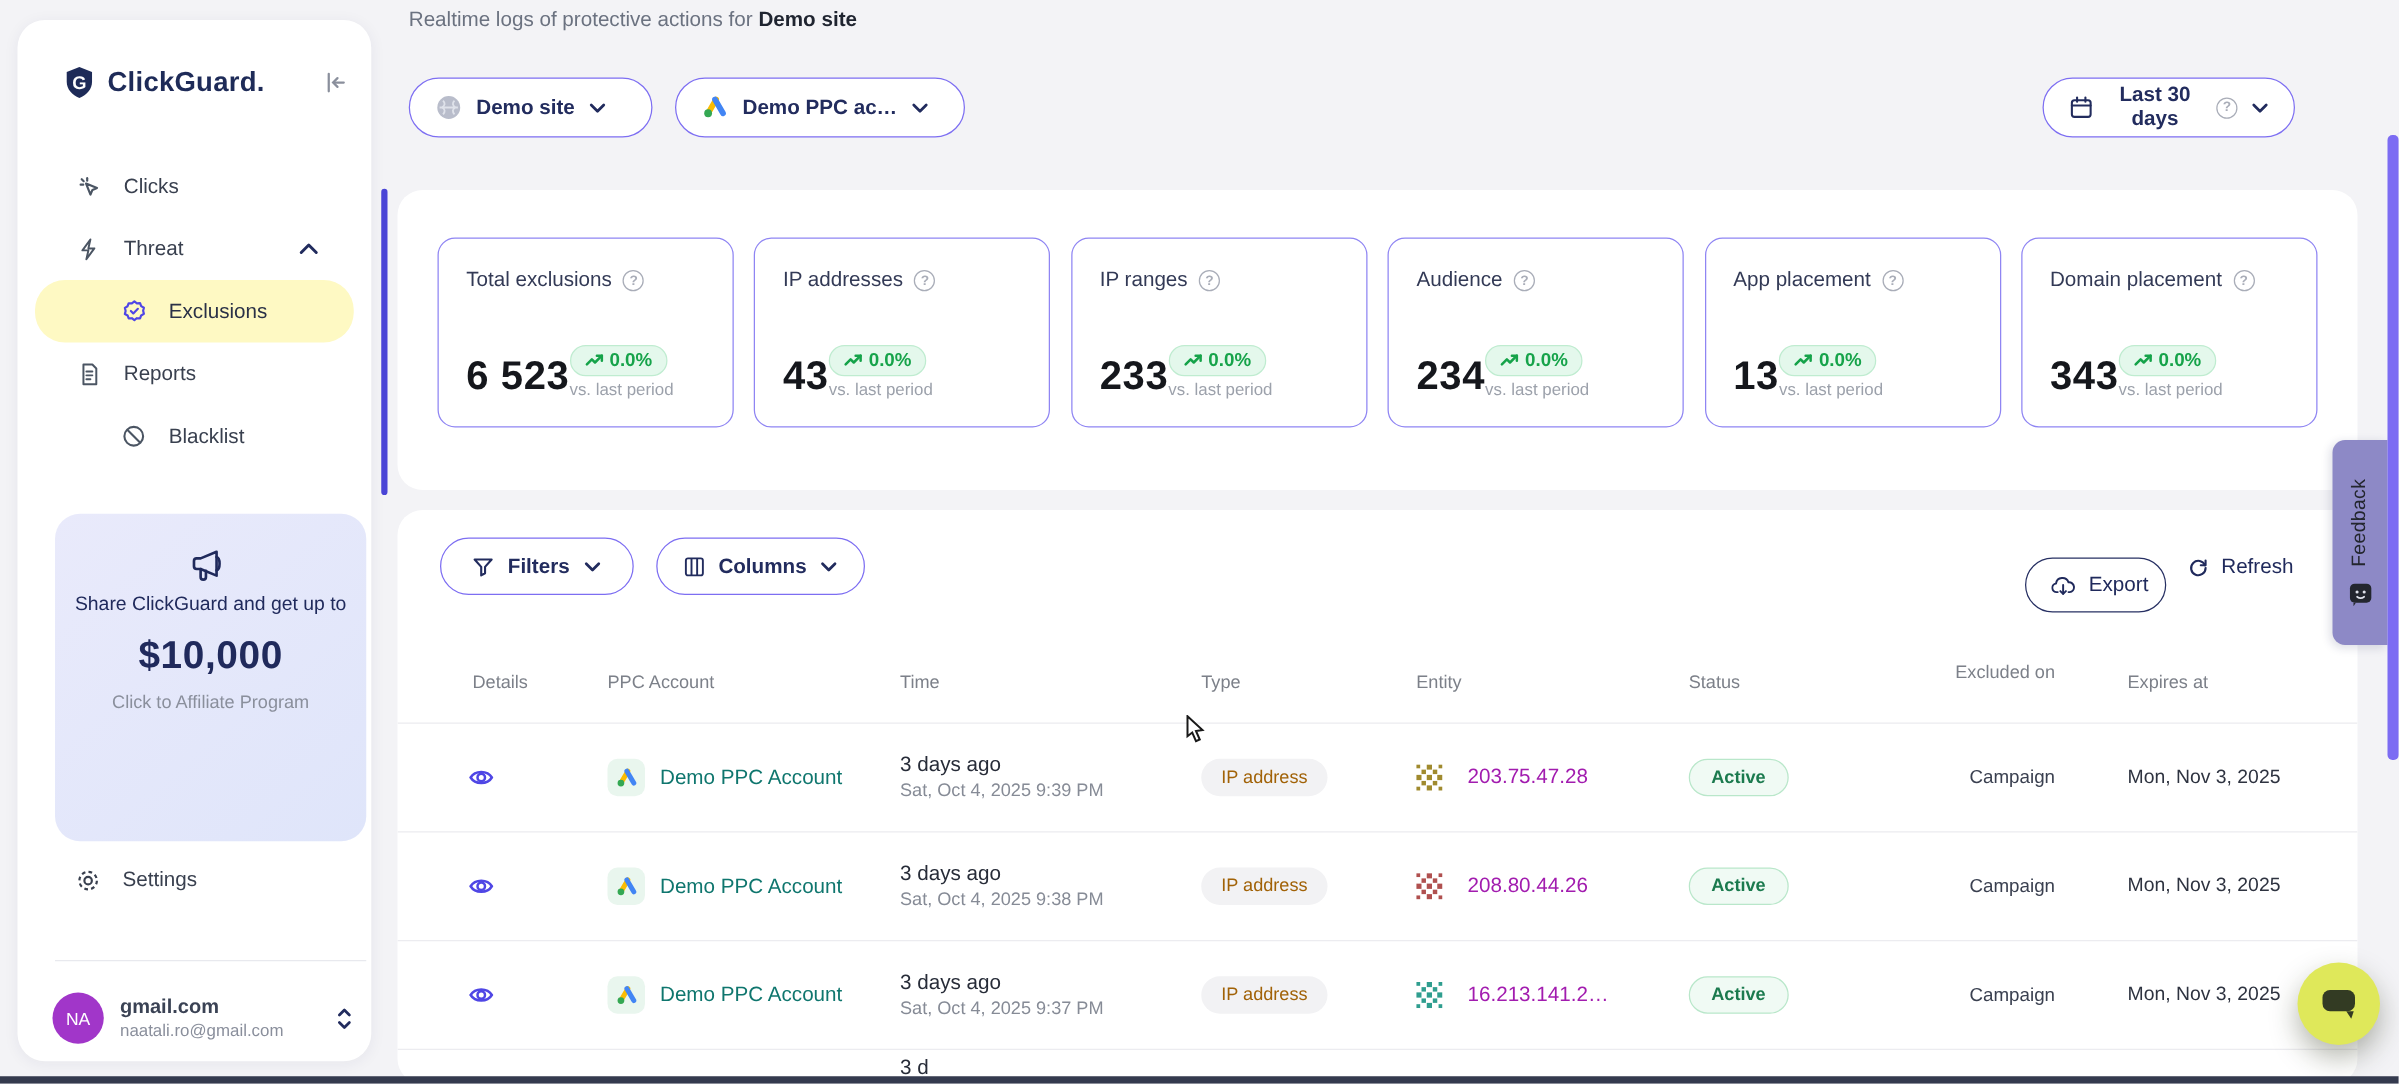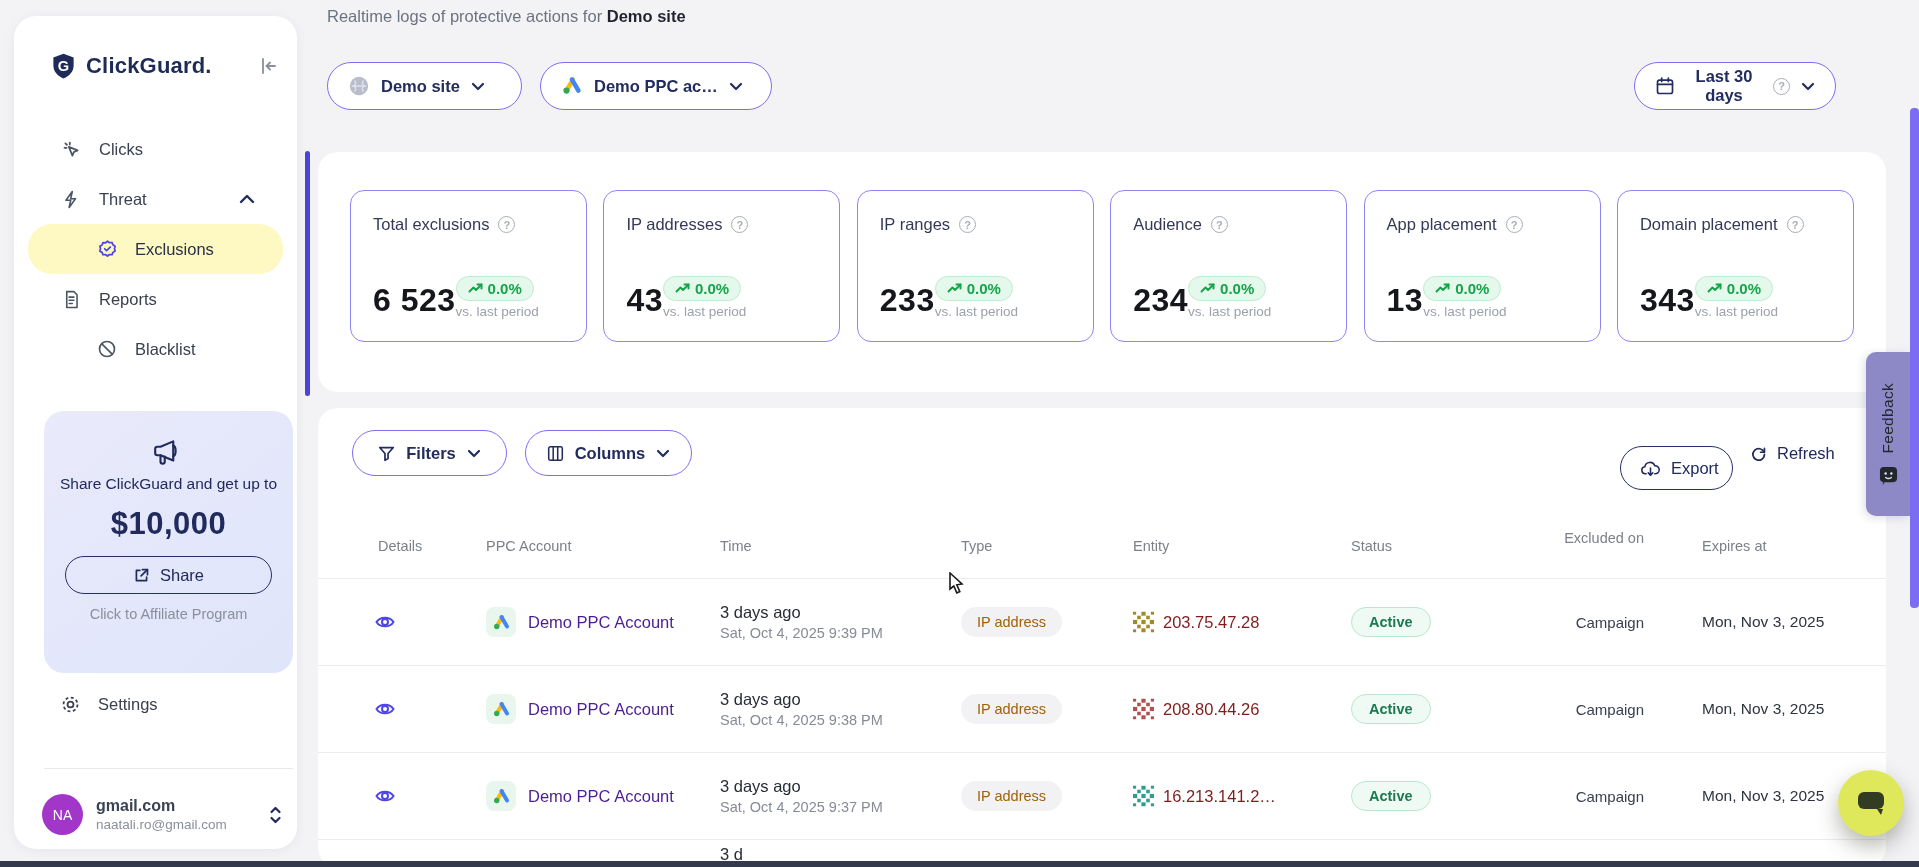--- a/index.html
+++ b/index.html
@@ -74,28 +74,28 @@
 
   .thead { position:absolute; left:0; top:112px; width:100%; height:58px; }
   .th { position:absolute; font-size:14.5px; color:#7c8089; top:18px; white-space:nowrap; }
   .th-details { left:60px; } .th-account { left:168px; } .th-time { left:402px; } .th-type { left:643px; }
   .th-entity { left:815px; } .th-status { left:1033px; }
   .th-excluded { left:1208px; width:118px; text-align:right; top:8px; white-space:normal; line-height:20px; }
   .th-expires { left:1384px; }
   .trow { position:absolute; left:0; width:100%; height:87px; border-top:1px solid #ececf0; }
   .cell { position:absolute; top:50%; transform:translateY(-50%); white-space:nowrap; }
   .c-details { left:57px; color:#4f46e5; cursor:pointer; }
-  .c-account { left:168px; display:flex; align-items:center; gap:12px; font-size:16.5px; color:#4c1d95; }
+  .c-account { left:168px; display:flex; align-items:center; gap:12px; font-size:16.5px; color:#0f766e; }
   .ads-chip { width:30px; height:30px; border-radius:8px; background:#e9f6ee; display:flex; align-items:center; justify-content:center; }
   .c-time { left:402px; }
   .time-rel { font-size:16.5px; color:#272c38; }
   .time-exact { font-size:14.5px; color:#868b96; margin-top:3px; }
   .c-type { left:643px; }
   .type-chip { background:#f2f2f4; border-radius:16px; padding:7px 16px; font-size:14.5px; color:#a16207; }
-  .c-entity { left:815px; display:flex; align-items:center; gap:9px; font-size:16.5px; color:#7f1d1d; }
+  .c-entity { left:815px; display:flex; align-items:center; gap:20px; font-size:16.5px; color:#a21caf; }
   .c-status { left:1033px; }
   .status-badge { display:inline-block; background:#f0faf4; border:1px solid #b9e7ca; color:#1b7a4e; font-size:14.5px; font-weight:bold;
                   border-radius:16px; padding:6px 17px; }
   .c-excluded { left:1208px; width:118px; text-align:right; font-size:15px; color:#3a4050; }
   .c-expires { left:1384px; font-size:15.5px; color:#2e3340; }
   .partial-time { position:absolute; left:402px; top:437px; font-size:16.5px; color:#272c38; }
 
   
   .feedback-tab { left:1866px; top:352px; width:44px; height:164px; background:#8d89c6; border-radius:10px 0 0 10px;
                   box-shadow:-2px 2px 8px rgba(30,35,90,.15); display:flex; flex-direction:column; align-items:center; justify-content:center; gap:12px; cursor:pointer; }
@@ -218,30 +218,20 @@
   <div class="abs promo">
     <div class="promo-megaphone">
       <svg width="34" height="30" viewBox="0 0 32 28" fill="none" stroke="#202a5c" stroke-width="2" stroke-linecap="round" stroke-linejoin="round" style="margin:0 auto">
           <path d="M20 4 8 9H5a2 2 0 0 0-2 2v4a2 2 0 0 0 2 2h3l12 5V4z"></path>
           <path d="M20 8c3 .8 3 9.2 0 10"></path>
           <path d="M8 17v6a2 2 0 0 0 4 0v-4.6"></path>
         </svg>
     </div>
     <div class="promo-head">Share ClickGuard and get up to</div>
     <div class="promo-amount">$10,000</div>
-    <button class="promo-share">
-      <span>
-        <svg width="17" height="17" viewBox="0 0 20 20" fill="none" stroke="#202a5c" stroke-width="2" stroke-linecap="round" stroke-linejoin="round">
-            <path d="M8 4H4v12h12v-4"></path>
-            <polyline points="11,3 17,3 17,9"></polyline>
-            <line x1="17" y1="3" x2="9.5" y2="10.5"></line>
-          </svg>
-      </span>
-      <span>Share</span>
-    </button>
     <div class="promo-foot">Click to Affiliate Program</div>
   </div>
 
   <div class="abs settings-row">
     <span class="nico">
       <svg width="21" height="21" viewBox="0 0 24 24" fill="none" stroke="#39404f" stroke-width="2">
           <circle cx="12" cy="12" r="3.4"></circle>
           <circle cx="12" cy="12" r="8" stroke-dasharray="3.4 2.9"></circle>
         </svg>
     </span>

